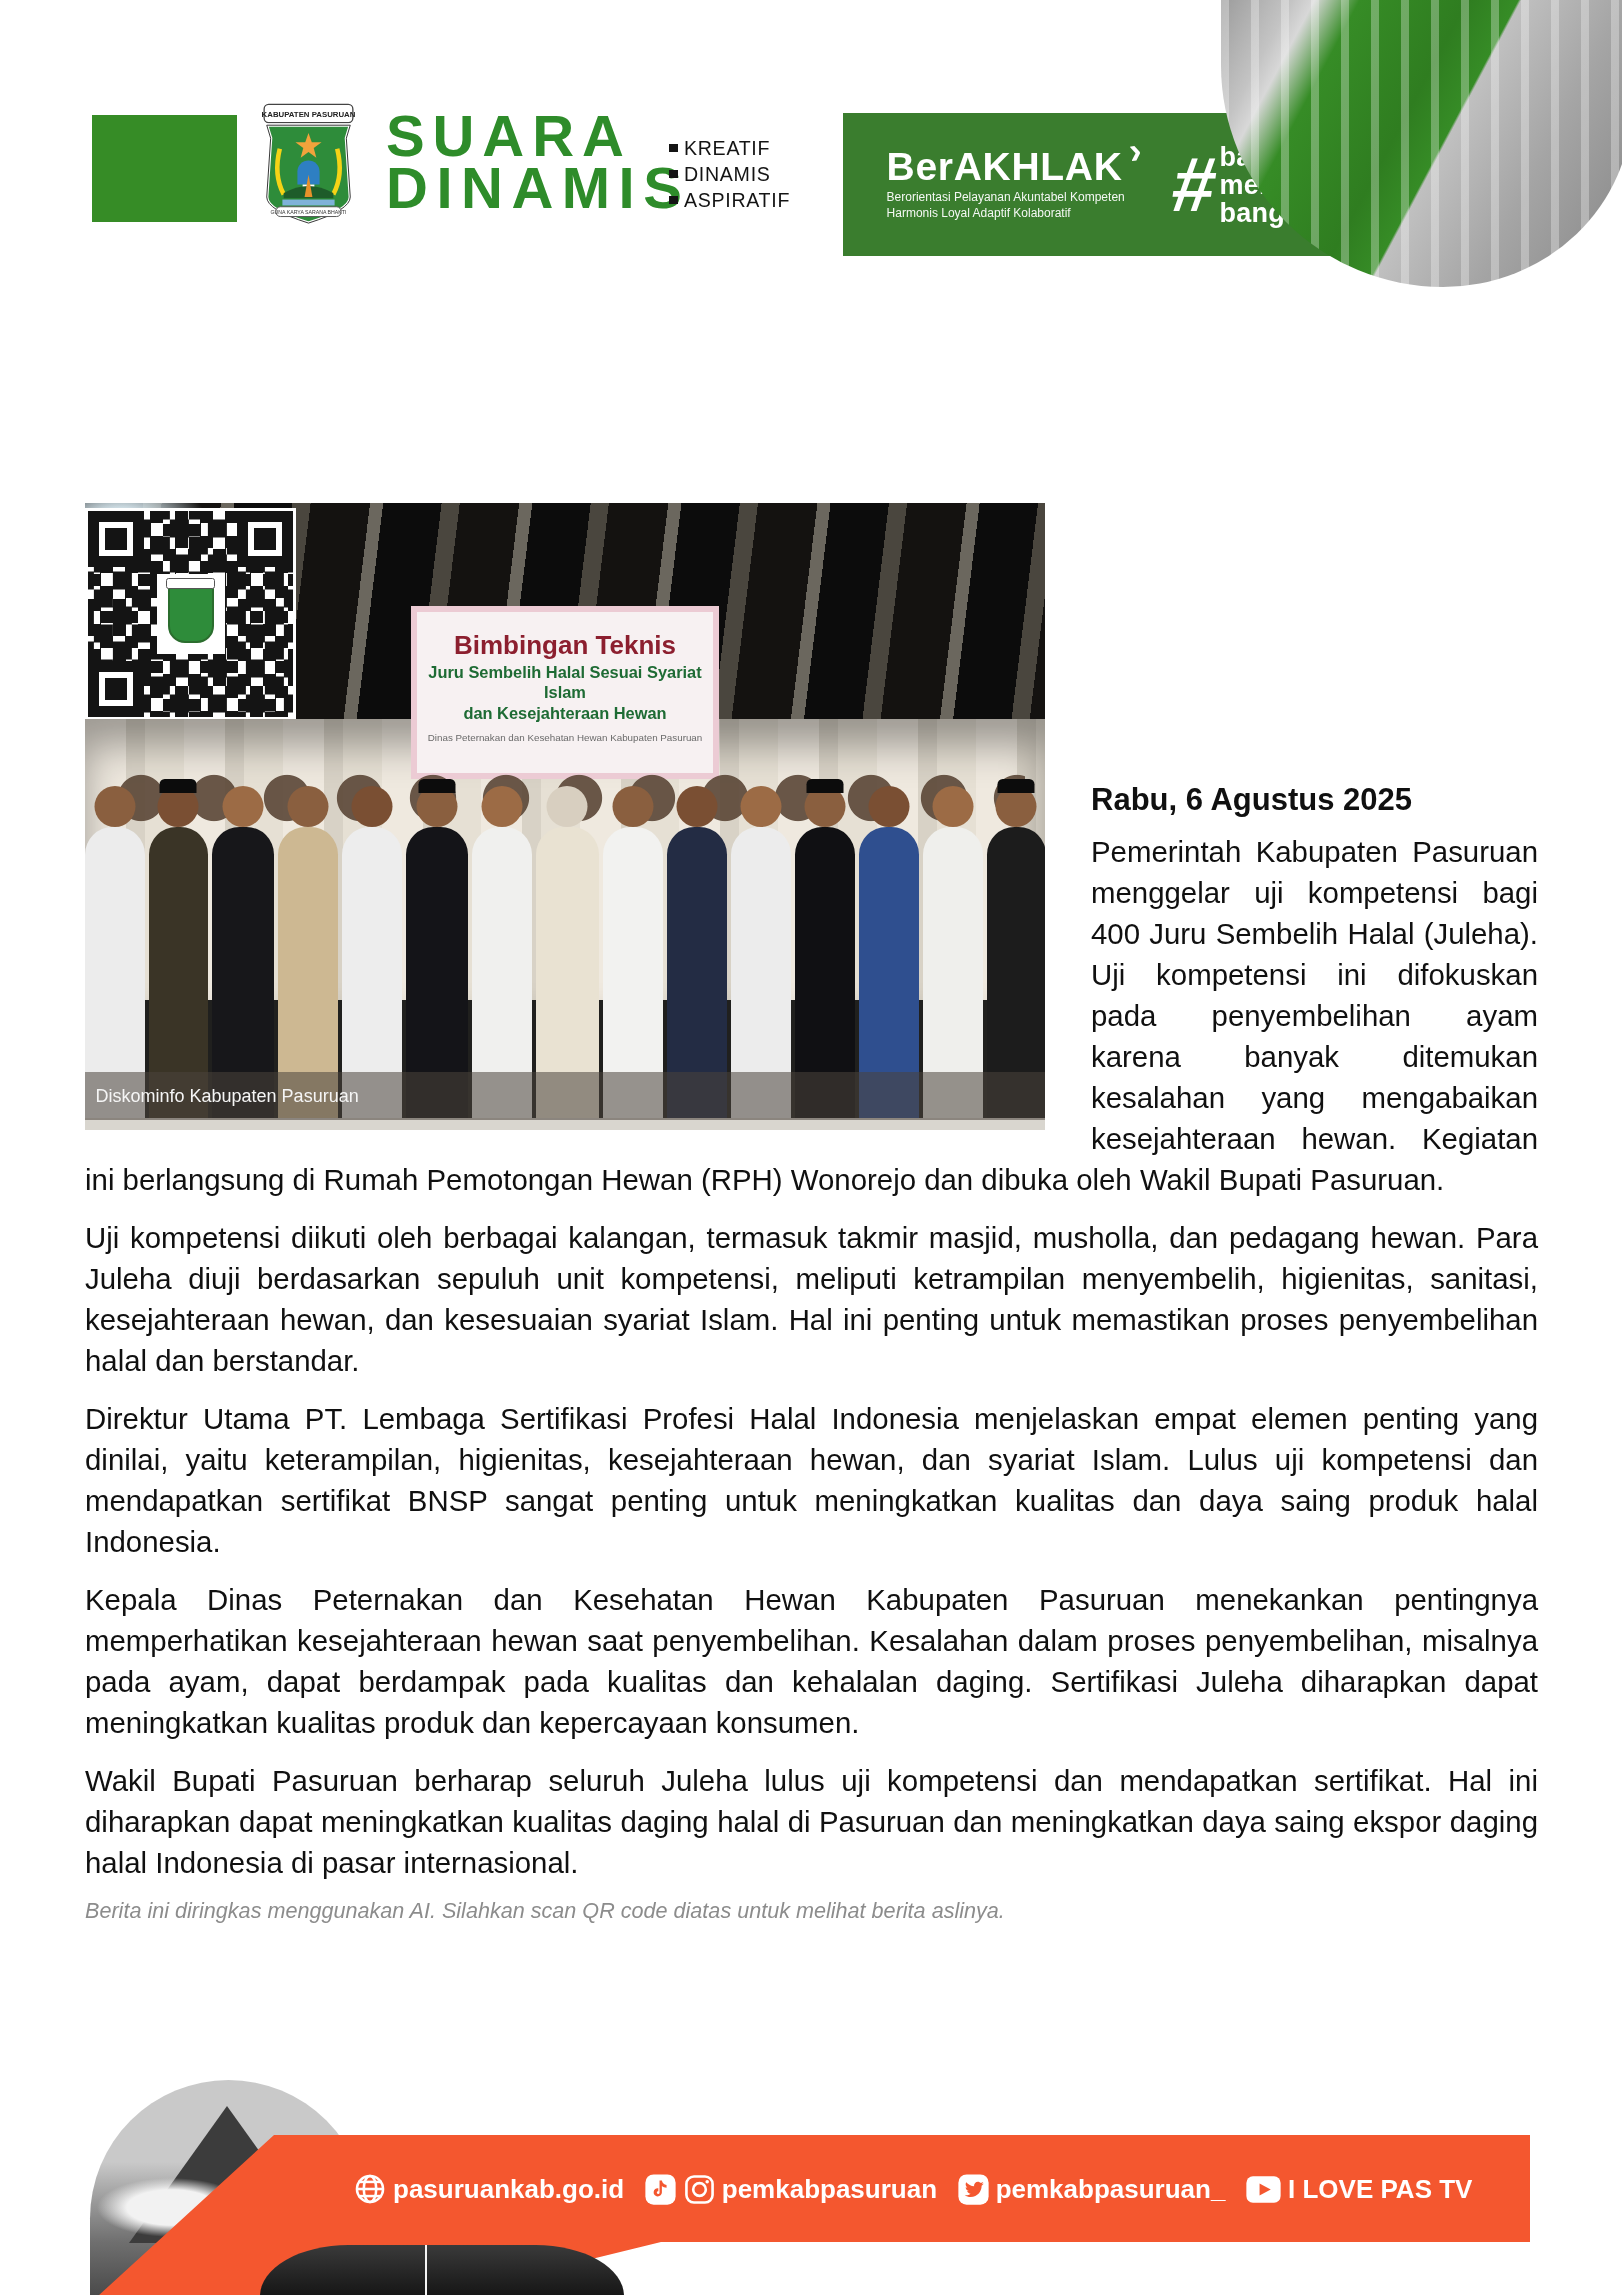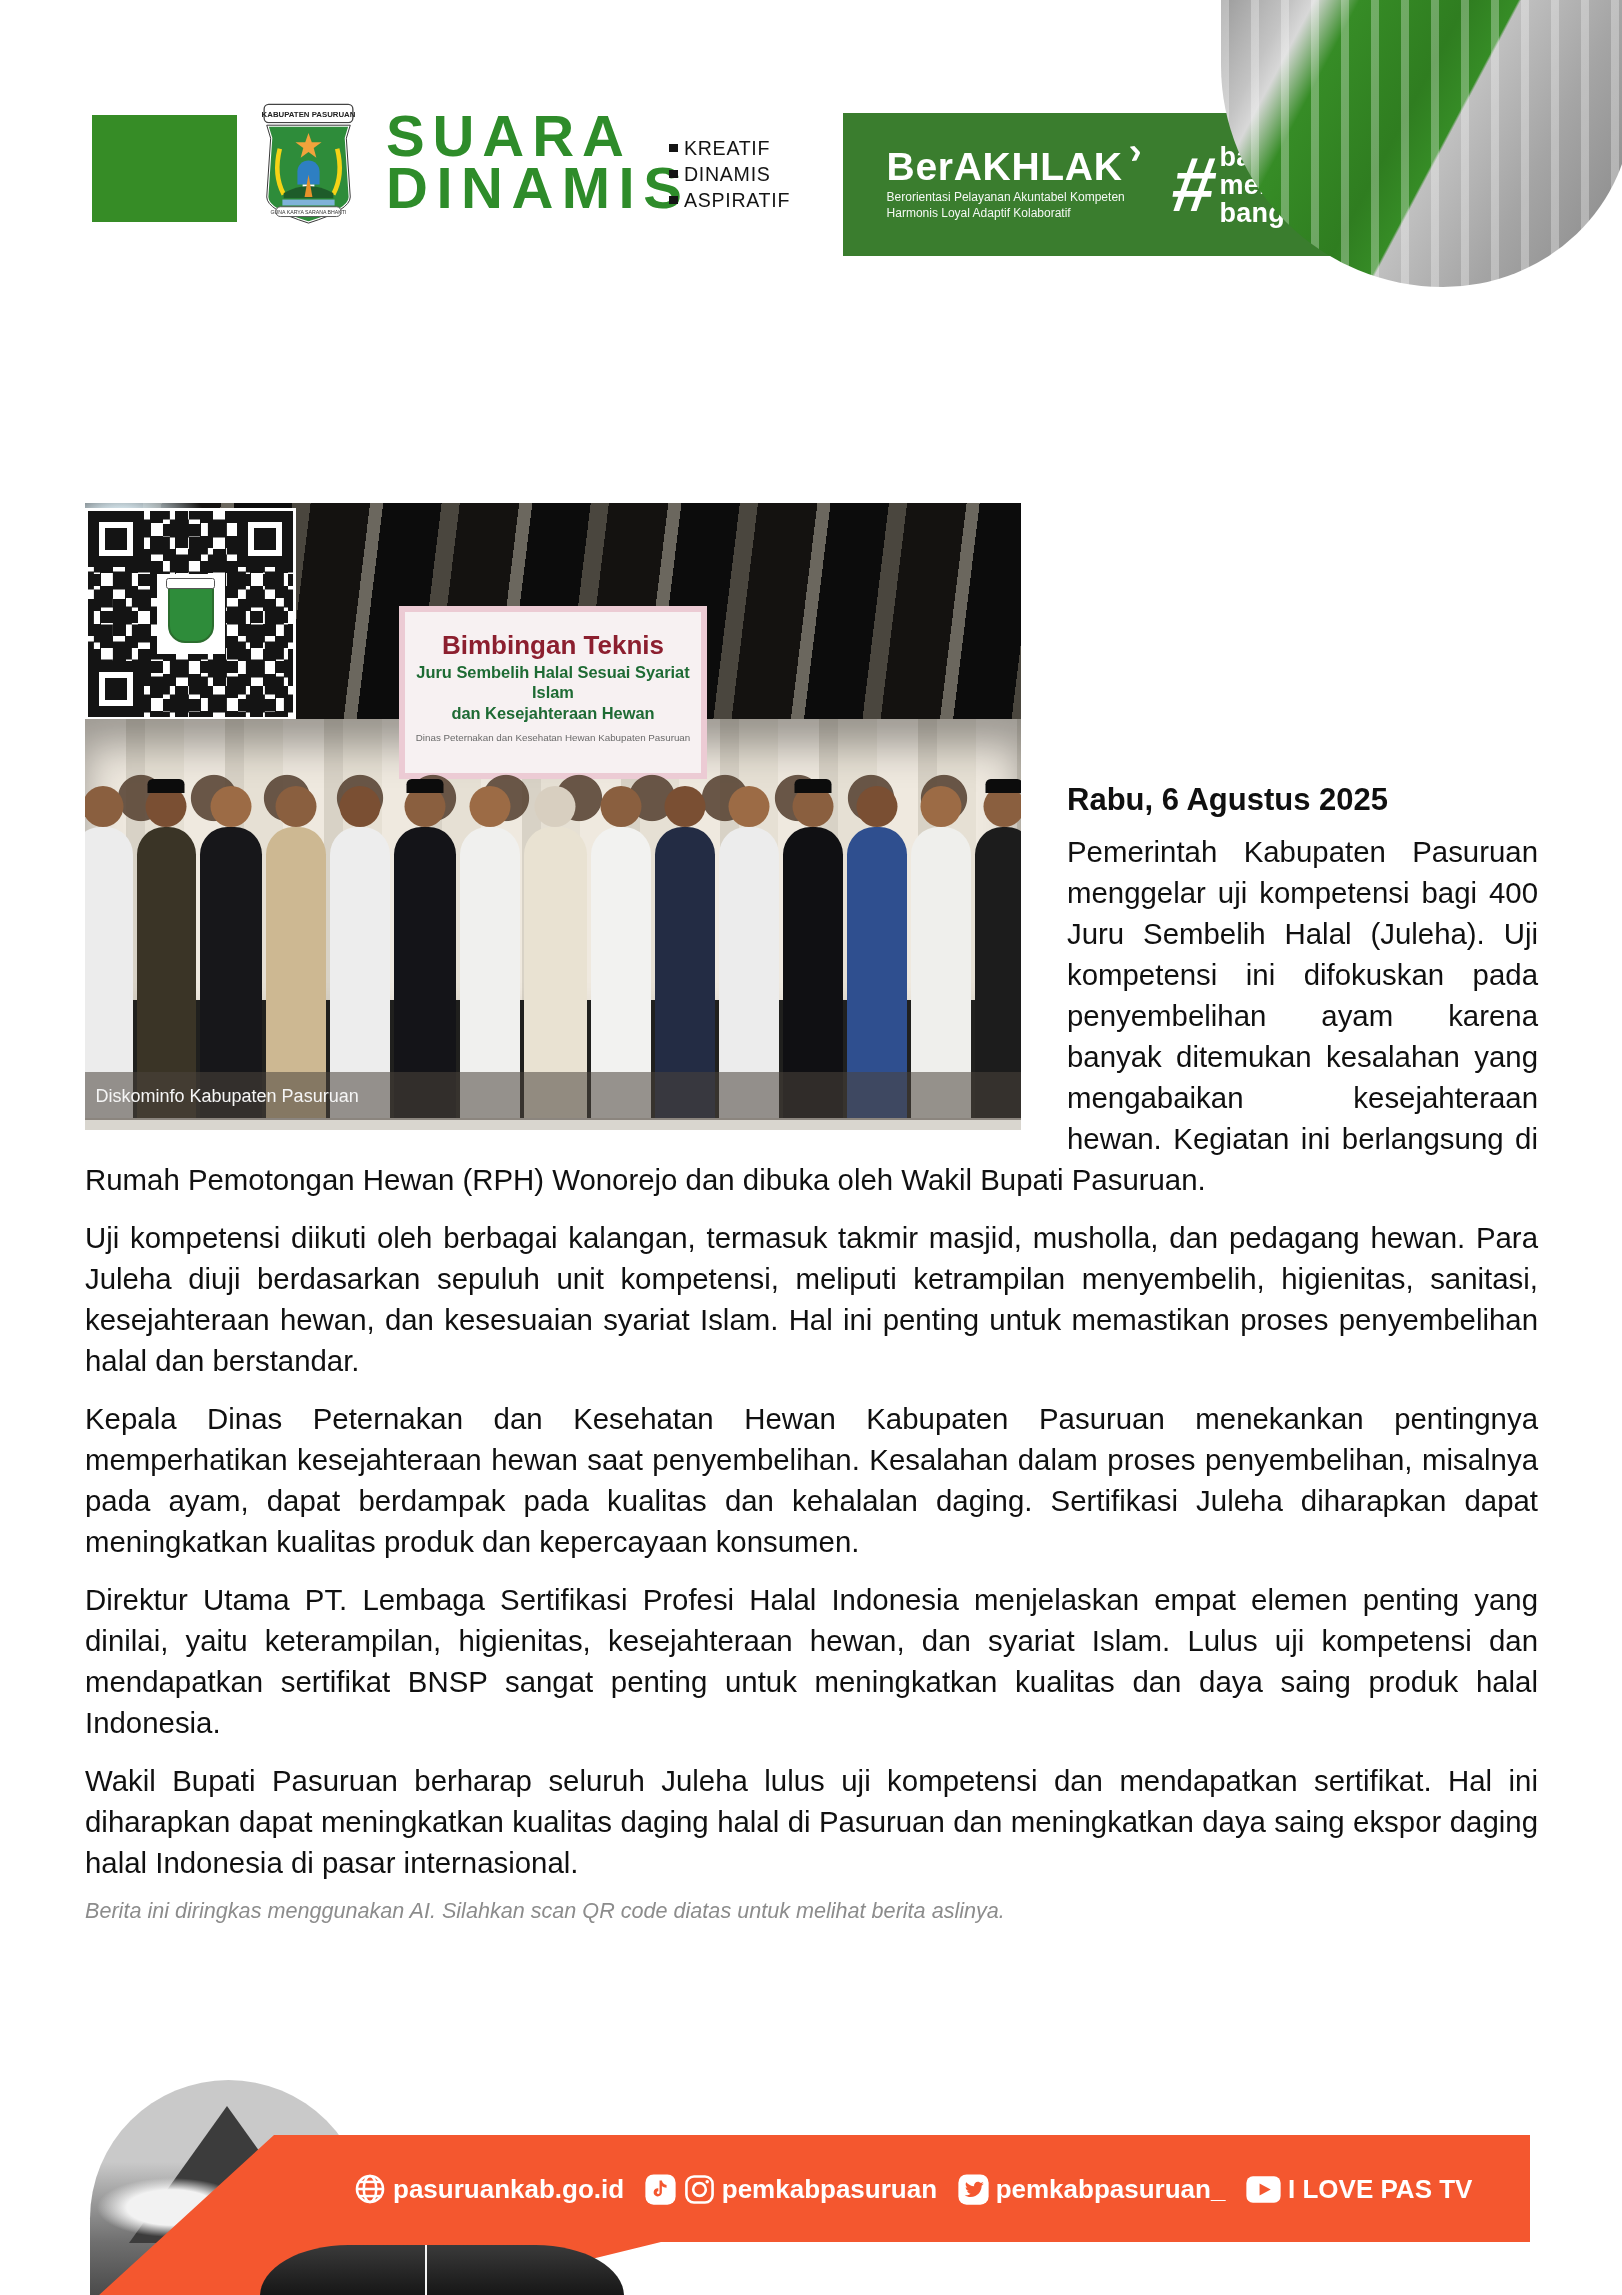--- a/index.html
+++ b/index.html
@@ -32,21 +32,21 @@
         linear-gradient(118deg,#9a9a9a 0%,#c4c4c4 13%,#d8d8d8 17%,#368C26 25%,#2F7D20 44%,#368C26 53%,#c0c0c0 53.5%,#a5a5a5 72%,#858585 100%);}
 
   
   .title{position:absolute;left:85px;width:1453px;top:322px;text-align:center;
          font-size:50px;font-weight:bold;line-height:65px;color:#000;}
 
   
   .article{position:absolute;left:85px;top:503px;width:1453px;font-size:29.4px;line-height:41px;
            text-align:justify;color:#101010;}
   .photo{float:left;width:936px;height:627px;margin:0 46px 27.5px 0;position:relative;
-         background:#20201e;overflow:hidden;}
+         background:#20201e;overflow:hidden;padding-left:24px;}
   .tent{position:absolute;left:0;top:0;right:0;height:275px;
         background:
           radial-gradient(circle at 36px 59px, #d7e7ee 0 52px, rgba(215,231,238,0) 98px),
           repeating-linear-gradient(97deg,#0c0c0c 0 58px,#4a463e 58px 76px,#141210 76px 135px,#6b675e 135px 148px);}
   .curtain{position:absolute;left:0;top:216px;right:0;height:281px;
         background:repeating-linear-gradient(90deg,#efe9df 0 41px,#d8d2c6 41px 60px,#e6e0d4 60px 99px);
         box-shadow:inset 0 26px 39px rgba(0,0,0,.35);}
   .banner{position:absolute;left:50%;transform:translateX(-50%);top:103px;width:308px;height:173px;
         background:#f7f1f2;border:6.5px solid #eccbd4;box-sizing:border-box;text-align:center;
         padding-top:17px;line-height:1.25;}
@@ -218,22 +218,22 @@
       <div class="finder f-bl"></div>
       <div class="qr-logo">
         <div class="qr-shield"></div>
       </div>
     </div>
 
     <div class="date">Rabu, 6 Agustus 2025</div>
 
     <p>Pemerintah Kabupaten Pasuruan menggelar uji kompetensi bagi 400 Juru Sembelih Halal (Juleha). Uji kompetensi ini difokuskan pada penyembelihan ayam karena banyak ditemukan kesalahan yang mengabaikan kesejahteraan hewan. Kegiatan ini berlangsung di Rumah Pemotongan Hewan (RPH) Wonorejo dan dibuka oleh Wakil Bupati Pasuruan.</p>
     <p>Uji kompetensi diikuti oleh berbagai kalangan, termasuk takmir masjid, musholla, dan pedagang hewan. Para Juleha diuji berdasarkan sepuluh unit kompetensi, meliputi ketrampilan menyembelih, higienitas, sanitasi, kesejahteraan hewan, dan kesesuaian syariat Islam. Hal ini penting untuk memastikan proses penyembelihan halal dan berstandar.</p>
+    <p>Direktur Utama PT. Lembaga Sertifikasi Profesi Halal Indonesia menjelaskan empat elemen penting yang dinilai, yaitu keterampilan, higienitas, kesejahteraan hewan, dan syariat Islam. Lulus uji kompetensi dan mendapatkan sertifikat BNSP sangat penting untuk meningkatkan kualitas dan daya saing produk halal Indonesia.</p>
     <p>Kepala Dinas Peternakan dan Kesehatan Hewan Kabupaten Pasuruan menekankan pentingnya memperhatikan kesejahteraan hewan saat penyembelihan. Kesalahan dalam proses penyembelihan, misalnya pada ayam, dapat berdampak pada kualitas dan kehalalan daging. Sertifikasi Juleha diharapkan dapat meningkatkan kualitas produk dan kepercayaan konsumen.</p>
-    <p>Direktur Utama PT. Lembaga Sertifikasi Profesi Halal Indonesia menjelaskan empat elemen penting yang dinilai, yaitu keterampilan, higienitas, kesejahteraan hewan, dan syariat Islam. Lulus uji kompetensi dan mendapatkan sertifikat BNSP sangat penting untuk meningkatkan kualitas dan daya saing produk halal Indonesia.</p>
     <p>Wakil Bupati Pasuruan berharap seluruh Juleha lulus uji kompetensi dan mendapatkan sertifikat. Hal ini diharapkan dapat meningkatkan kualitas daging halal di Pasuruan dan meningkatkan daya saing ekspor daging halal Indonesia di pasar internasional.</p>
 
     <div class="ai-note">Berita ini diringkas menggunakan AI. Silahkan scan QR code diatas untuk melihat berita aslinya.</div>
   </div>
 
   <div class="footer">
     <div class="dome"></div>
     <div class="orange-shape"></div>
     <div class="arch"></div>
 

